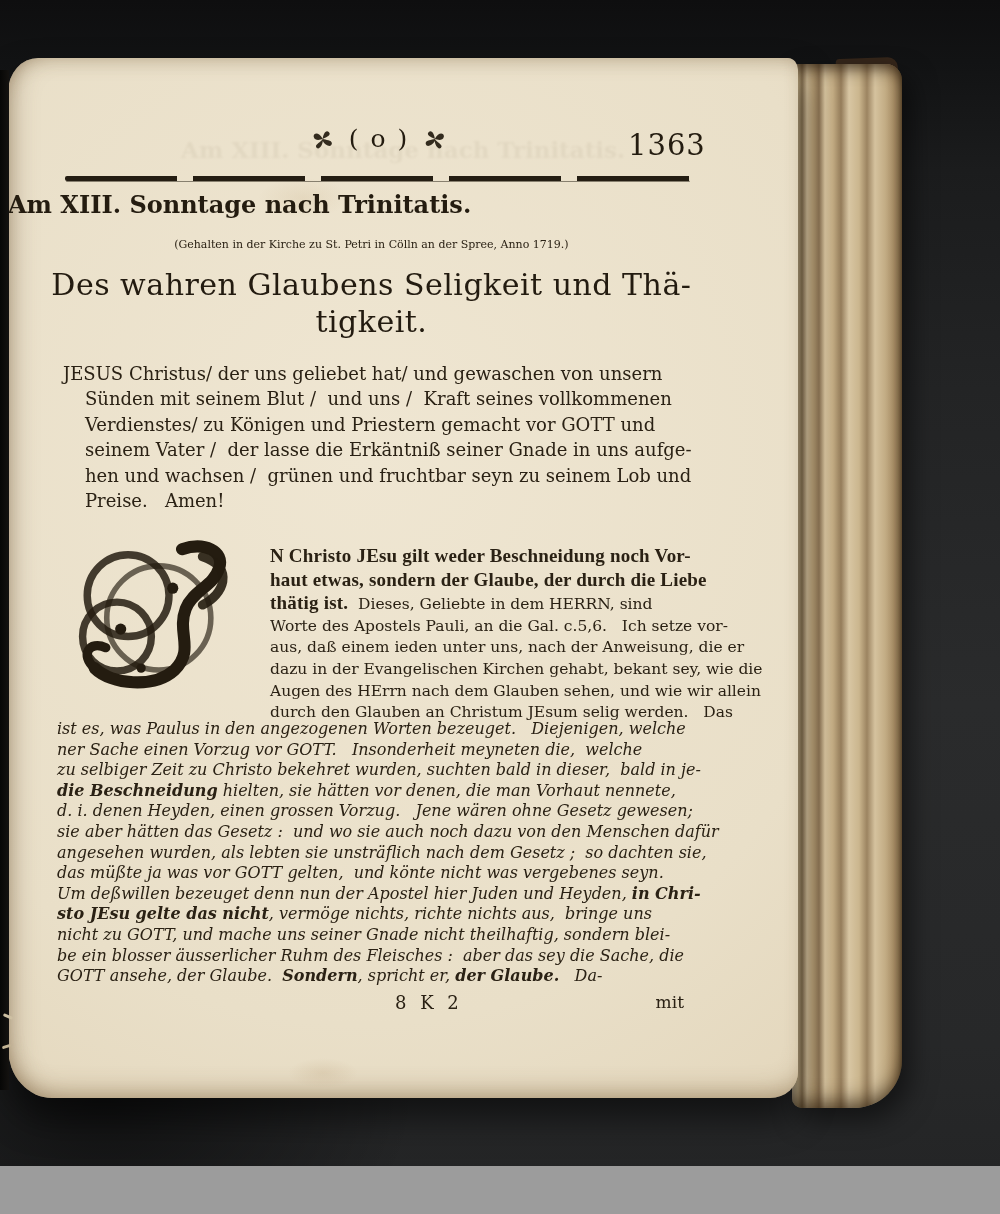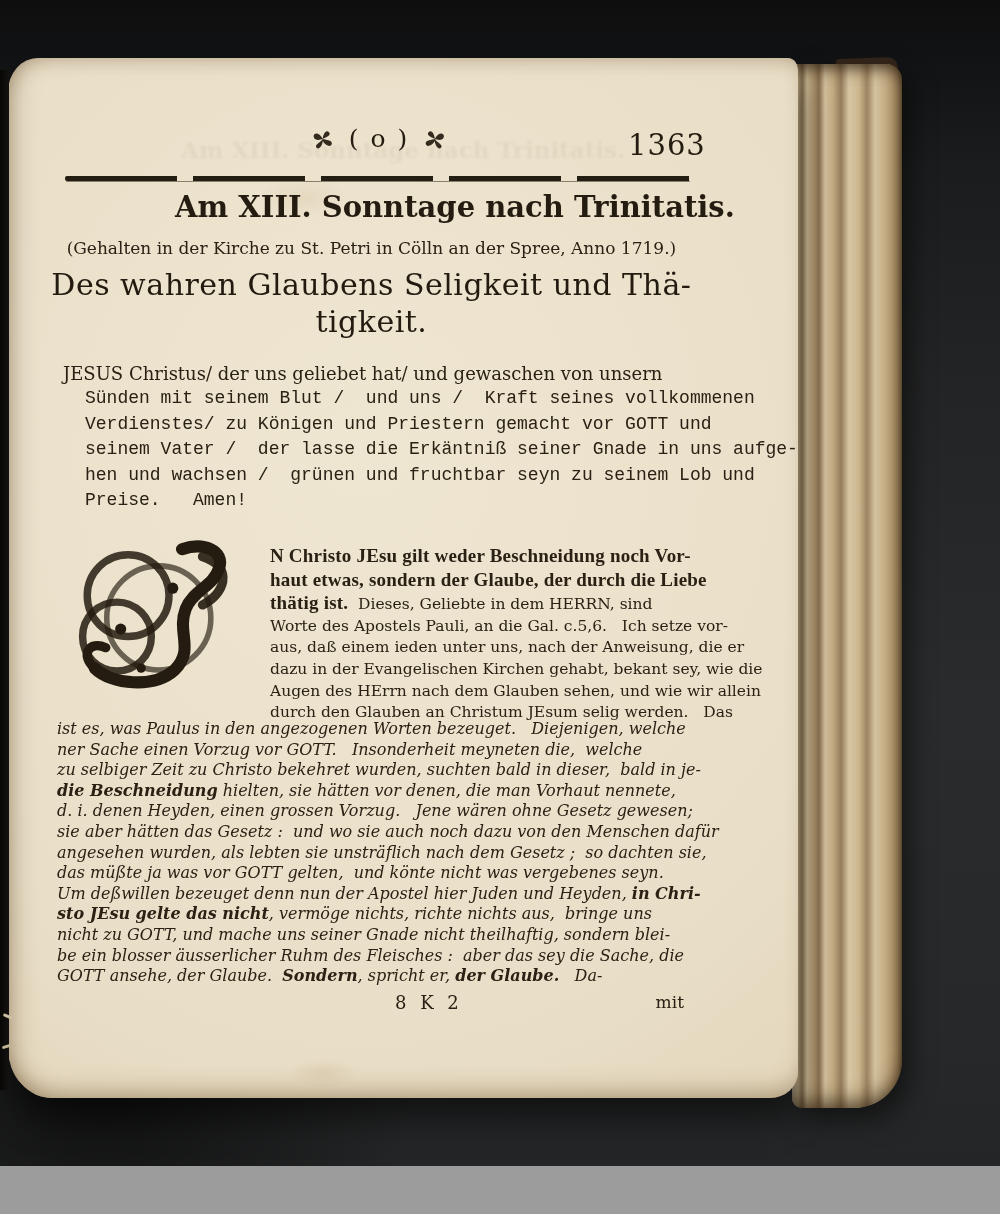--- a/index.html
+++ b/index.html
@@ -40,29 +40,29 @@
   .foldmark{font-size:25px;letter-spacing:2px;color:#241c10;white-space:pre;}
   .orn{width:24px;height:20px;display:block;opacity:.92;}
   .orn.flip{transform:scaleX(-1);}
   .pagenum{position:absolute;left:620px;top:70px;font-size:29px;color:#241c10;letter-spacing:1px;}
   .rule{position:absolute;left:57px;top:118px;width:626px;height:5px;
     background:
       repeating-linear-gradient(90deg,#241d12 0 112px, rgba(0,0,0,0) 112px 128px);
     box-shadow:0 2px 0 -1px rgba(36,29,18,.5);border-radius:2px;}
 
   
-  .heading{position:absolute;top:132px;left:0;width:92%;text-align:right;font-size:29px;font-weight:700;color:#241c10;}
-  .subheading{position:absolute;top:180px;left:0;width:92%;text-align:center;font-size:17px;color:#2a2114;}
+  .heading{position:absolute;top:132px;left:0;width:92%;text-align:left;font-size:24px;font-weight:700;color:#241c10;}
+  .subheading{position:absolute;top:180px;left:0;width:92%;text-align:center;font-size:11px;color:#2a2114;}
   .title{position:absolute;top:208px;left:0;width:92%;text-align:center;font-size:30px;line-height:37px;font-weight:400;color:#231b10;letter-spacing:.5px;}
 
   
   .line{white-space:pre;}
   .b{font-weight:700;}
   .intro{position:absolute;left:55px;top:303px;font-size:18px;line-height:25.4px;}
-  .intro .line + .line{padding-left:22px;font-family:Liberation Mono, monospace;}
+  .intro .line + .line{padding-left:22px;}
   .dropcap-svg{position:absolute;left:50px;top:480px;width:196px;height:158px;}
   .lead{position:absolute;left:262px;top:487px;font-size:15.5px;line-height:21.6px;}
   .lead .b{font-size:19px;letter-spacing:.2px;font-family:Liberation Serif, serif;}
   .bodytext{position:absolute;left:49px;top:661px;font-size:16px;line-height:20.6px;font-style:italic;}
   .sigrow{position:absolute;left:49px;top:934px;width:635px;height:24px;font-size:18px;}
   .sig{position:absolute;left:338px;letter-spacing:4px;}
   .catch{position:absolute;right:8px;font-size:17px;}
 
   
   .footer{position:absolute;left:0;top:1166px;width:1000px;height:48px;background:#9c9c9c;}

